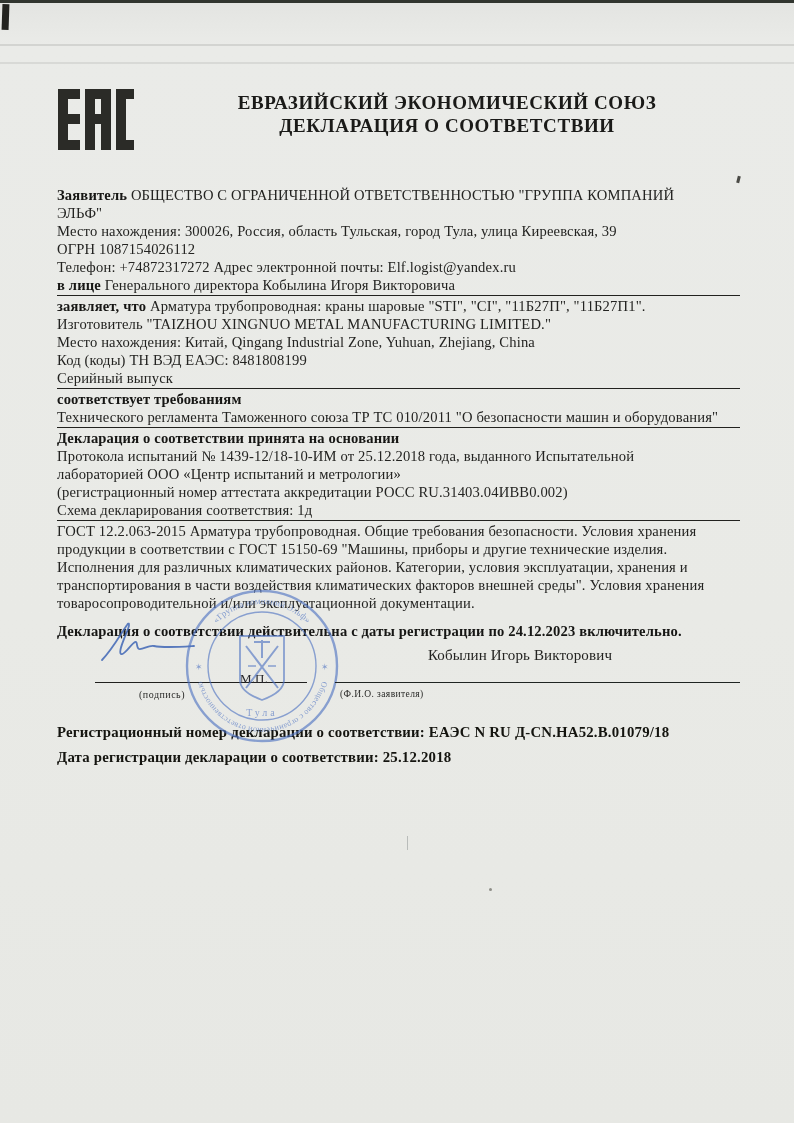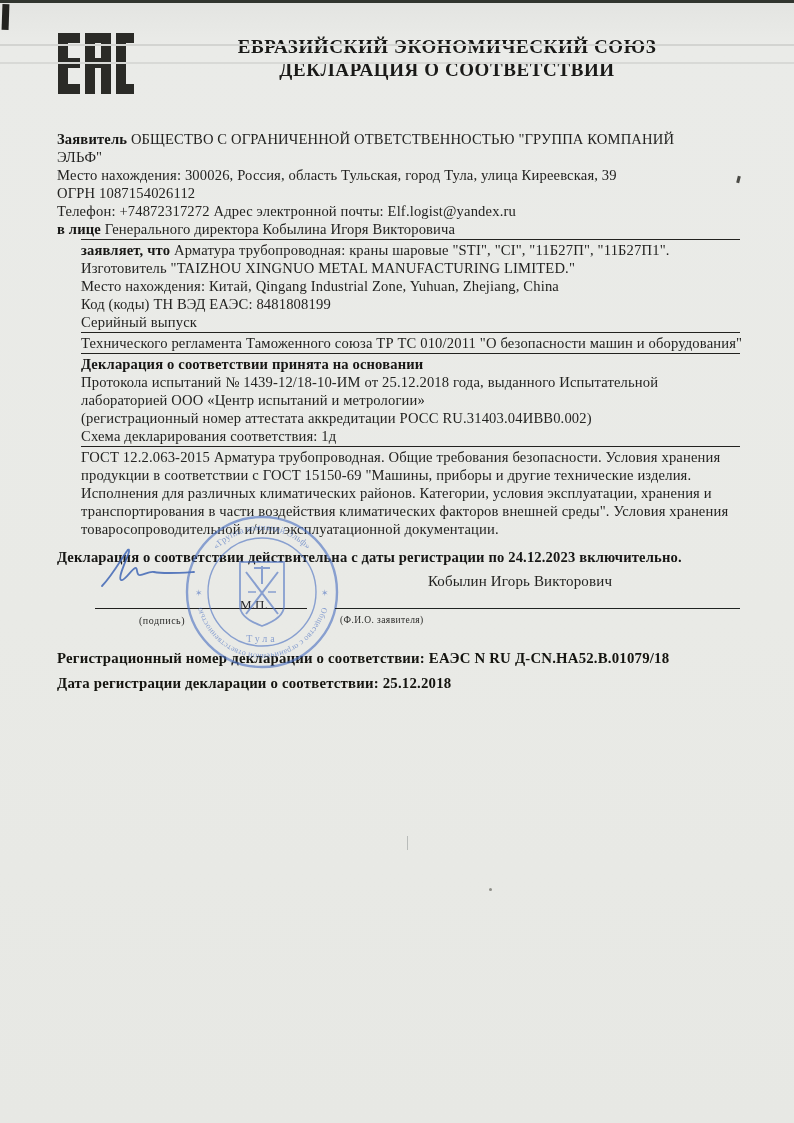--- a/index.html
+++ b/index.html
@@ -16,28 +16,28 @@
   .top-edge{position:absolute;left:0;top:0;width:100%;height:3px;background:#31352f;}
   .corner-mark{position:absolute;left:2px;top:4px;width:7px;height:26px;background:#23231f;transform:rotate(2deg);}
   .scanline{position:absolute;left:0;width:100%;height:2px;}
   .scanline.a{top:44px;background:#d3d4d1;}
   .scanline.b{top:62px;background:#d8d9d6;}
   .speck1{position:absolute;left:737px;top:176px;width:3px;height:7px;background:#4a4a45;transform:rotate(14deg);}
   .speck2{position:absolute;left:407px;top:836px;width:1px;height:14px;background:#b9bcba;}
   .speck3{position:absolute;left:489px;top:888px;width:3px;height:3px;background:#8e8e88;border-radius:50%;}
 
   .content{margin:0 54px 0 57px;width:683px;}
-  .doc-header{display:flex;align-items:flex-start;margin-top:33px;gap:20px;}
+  .doc-header{display:flex;align-items:flex-start;margin-top:89px;gap:20px;}
   .eac-logo{width:76px;height:61px;flex:0 0 auto;margin-left:1px;}
   .titles{flex:1;text-align:center;padding-top:2px;}
   .title-line{font-weight:bold;font-size:19px;letter-spacing:.6px;line-height:23px;color:#1a1a18;}
 
   .body-text{font-size:14.6px;line-height:18px;letter-spacing:.15px;}
   .sec{padding-top:1px;}
-  .sec.ruled{border-top:1.5px solid #22221f;margin-top:1px;margin-left:24px;}
+  .sec.ruled{border-top:1.5px solid #22221f;margin-top:1px;}
   .line{white-space:nowrap;}
   b.lbl{font-weight:bold;color:#161614;}
   .heading{font-weight:bold;color:#161614;}
   .applicant-block{margin-top:35px;}
   .validity{font-weight:bold;margin-top:10px;color:#161614;}
 
   .sig-area{position:relative;height:70px;margin-top:4px;}
   .sig-svg{position:absolute;left:41px;top:-24px;}
   .sig-line{position:absolute;left:38px;top:38px;width:212px;border-top:1.4px solid #20201e;}
   .sig-caption{position:absolute;left:82px;top:42px;width:120px;font-size:10px;letter-spacing:.5px;color:#2a2a28;}
@@ -100,20 +100,21 @@
 
       <div class="sec ruled">
         <div><b class="lbl">заявляет, что</b><span> Арматура трубопроводная:  краны шаровые "STI", "CI", "11Б27П", "11Б27П1".</span></div>
         <div class="line">Изготовитель "TAIZHOU XINGNUO METAL MANUFACTURING LIMITED."</div>
         <div class="line">Место нахождения: Китай, Qingang Industrial Zone, Yuhuan, Zhejiang, China</div>
         <div class="line">Код (коды) ТН ВЭД ЕАЭС: 8481808199</div>
         <div class="line">Серийный выпуск</div>
       </div>
 
       <div class="sec ruled">
+        <div class="heading">соответствует требованиям</div>
         <div class="line">Технического регламента Таможенного союза ТР ТС 010/2011 "О безопасности машин и оборудования"</div>
       </div>
 
       <div class="sec ruled">
         <div class="heading">Декларация о соответствии принята на основании</div>
         <div class="line">Протокола испытаний № 1439-12/18-10-ИМ от 25.12.2018 года, выданного Испытательной</div>
         <div class="line">лабораторией ООО «Центр испытаний и метрологии»</div>
         <div class="line"> (регистрационный номер аттестата аккредитации РОСС  RU.31403.04ИВВ0.002)</div>
         <div class="line">Схема декларирования соответствия: 1д</div>
       </div>

